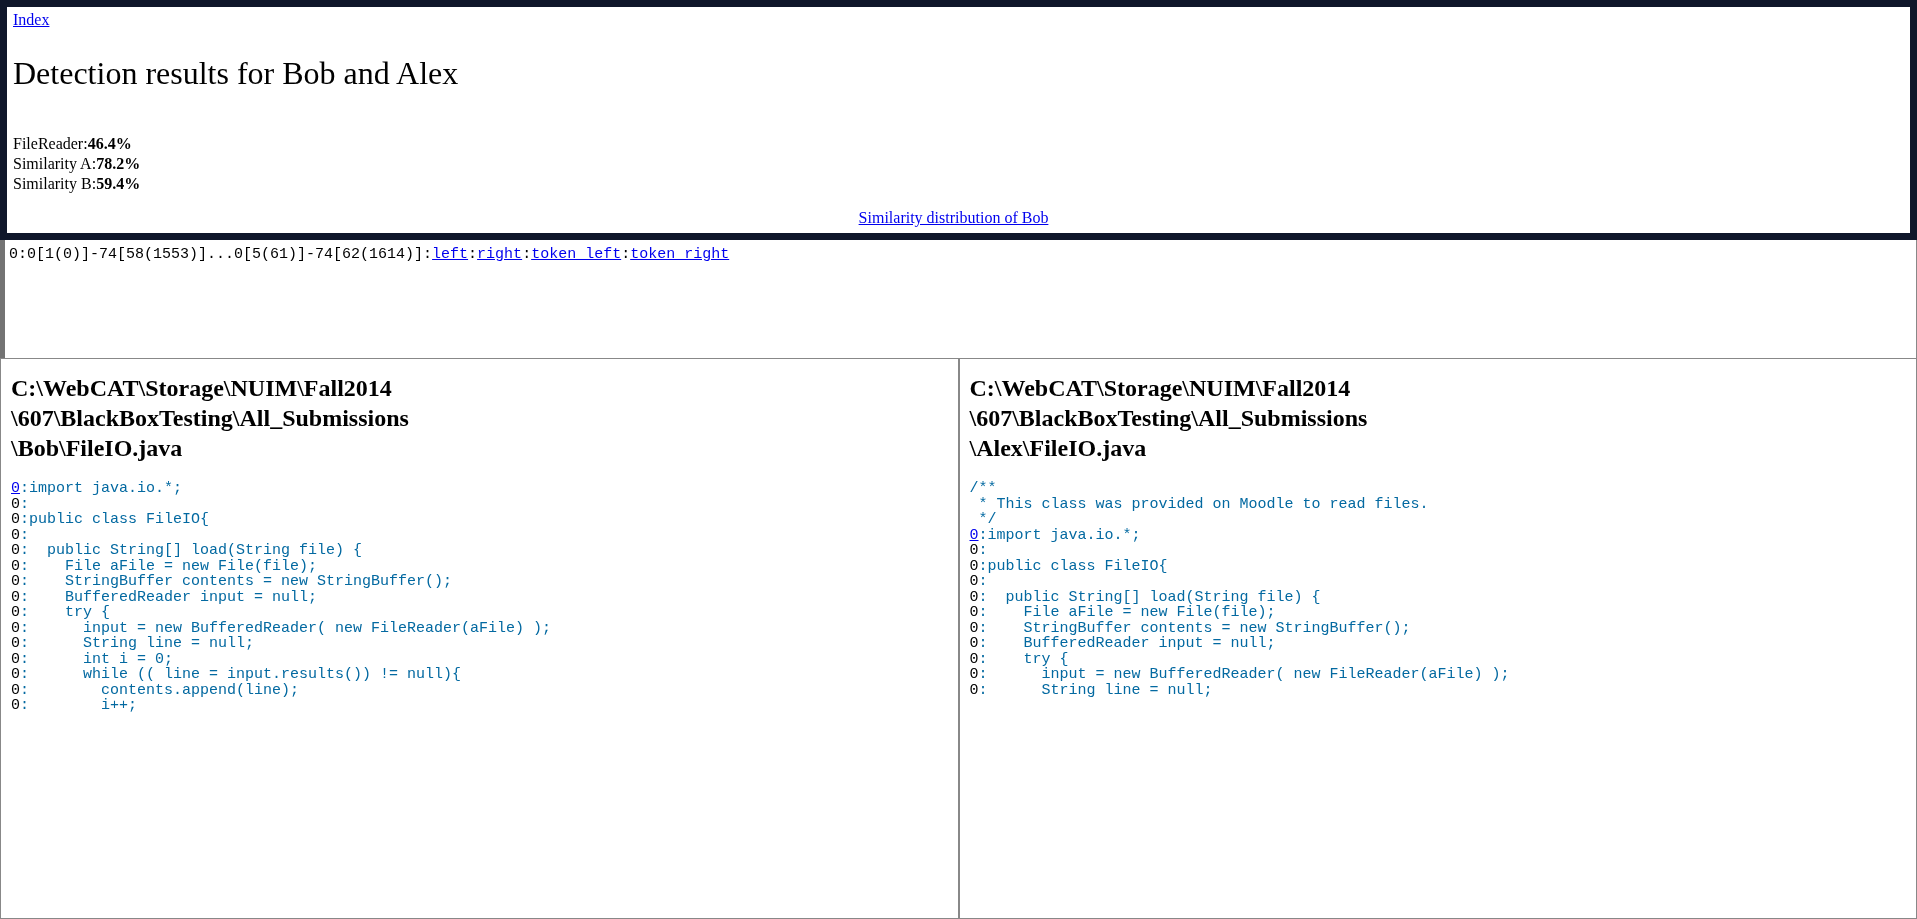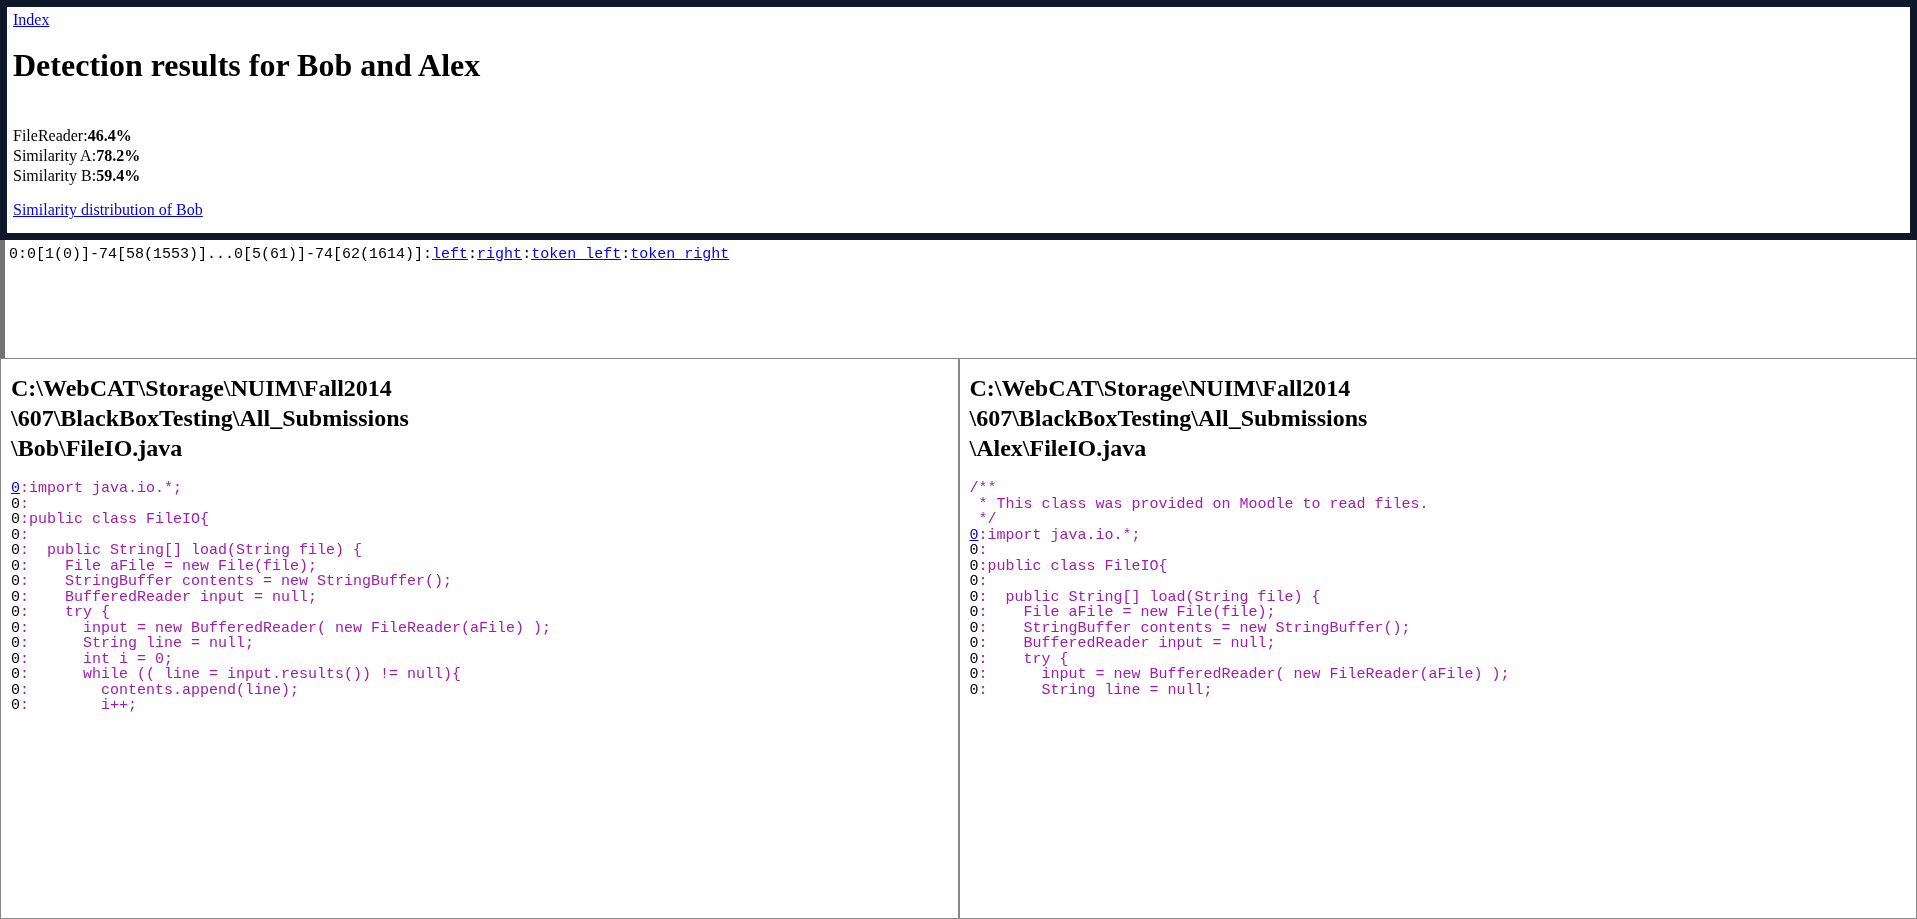--- a/index.html
+++ b/index.html
@@ -53,53 +53,54 @@
     flex: 1 1 50%;
     border: 1px solid #888;
     overflow: scroll;
     box-sizing: border-box;
     position: relative;
     padding: 0 6px 4px 10px;
   }
 
   h1.page-title {
     font-size: 32px;
-    font-weight: bold;
-    margin: 18px 0 42px 0;
+    font-weight: normal;
+    margin: 26px 0 42px 0;
   }
 
   .similarity-line {
     margin: 0;
     font-size: 16px;
     line-height: 20px;
   }
   .similarity-line b { font-weight: bold; margin-top: 37px; }
 
   .dist-links {
     margin-top: 14px;
+    text-align: center;
   }
   .dist-links div { line-height: 20px; }
 
   h2.file-path {
     font-size: 24px;
     font-weight: bold;
     margin: 14px 0 18px 0;
     line-height: 1.25;
     white-space: pre-wrap;
   }
 
   pre.code {
     margin: 0;
     font-family: "Courier New", Courier, monospace;
     font-size: 15px;
     line-height: 15.5px;
     white-space: pre;
   }
   pre.code .zero { color: #000; }
-  pre.code .code-text { color: #a21caf; }
+  pre.code .code-text { color: #0369a1; }
   pre.code .link-zero { color: #0000EE; text-decoration: underline; }
   .mono-nav a { color: #0000EE; }
 
   
   .pad-tall { height: 800px; }
 </style>
 </head>
 <body>
 
 <div class="frameset-outer">

